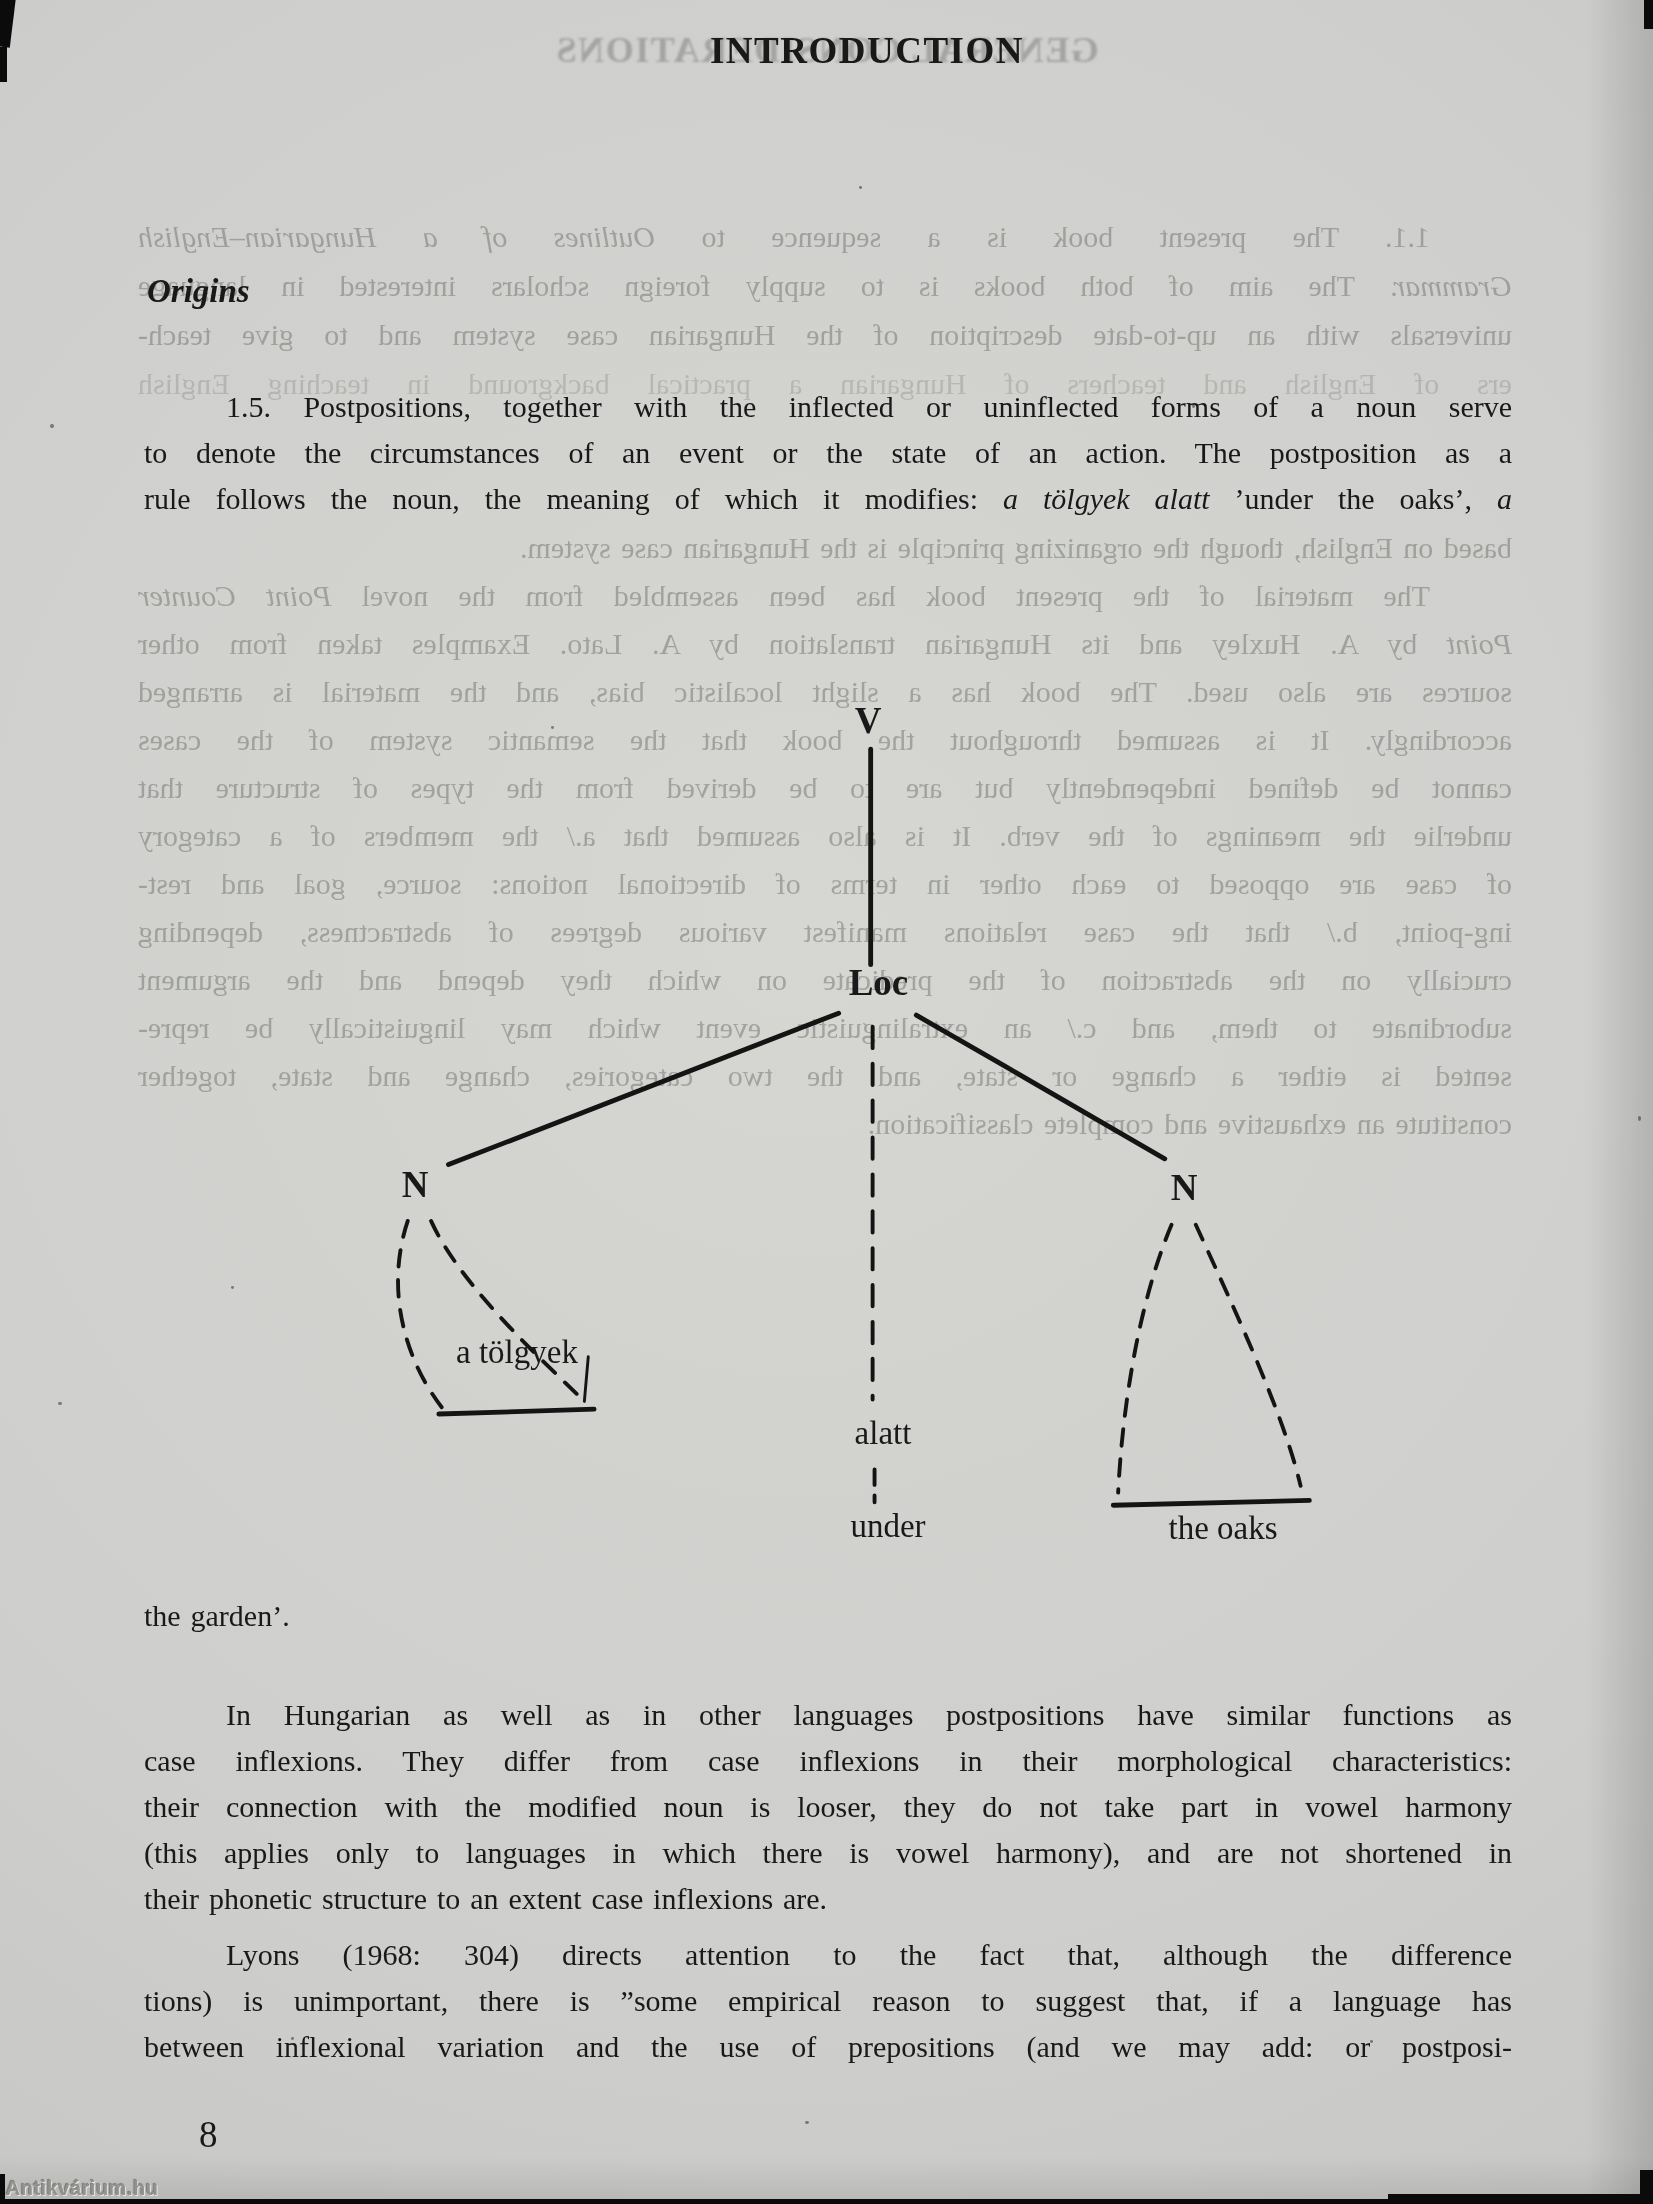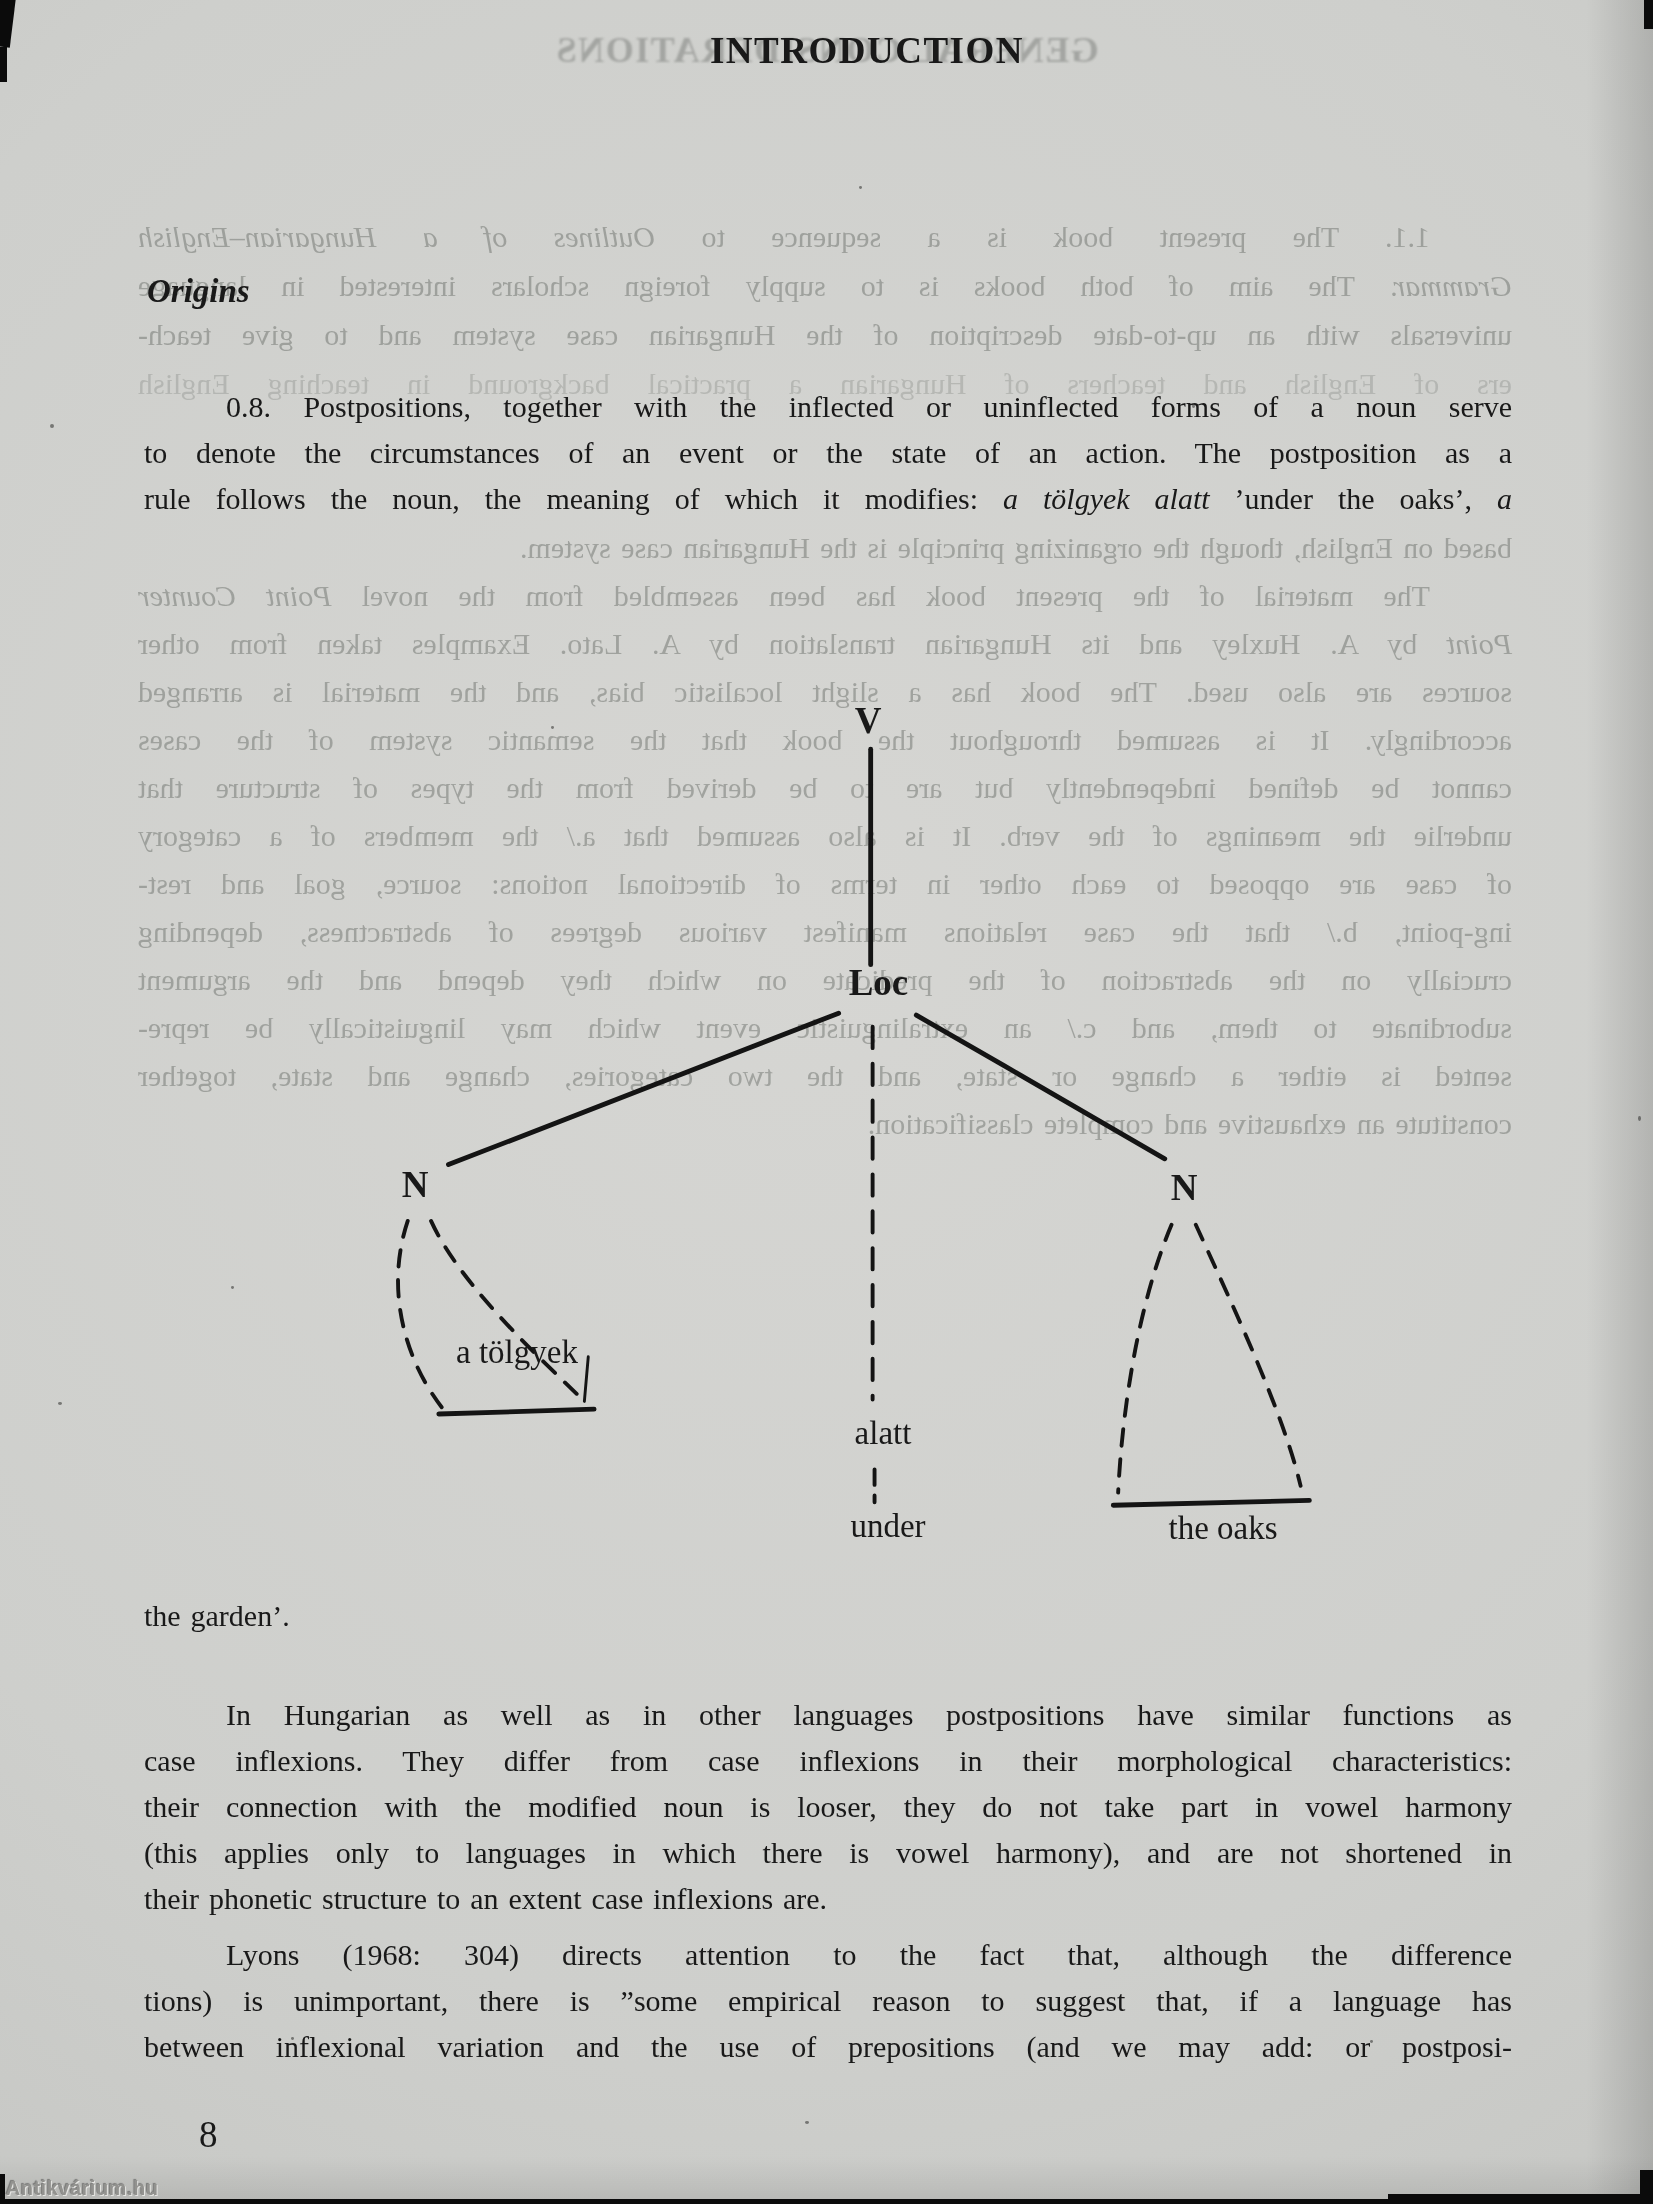--- a/index.html
+++ b/index.html
@@ -98,21 +98,21 @@
       <div class="bline"><span>subordinate to them, and c./ an extralinguistic event which may linguistically be  repre-</span></div>
       <div class="bline"><span>sented is either a change or state, and the two categories, change and state, together</span></div>
       <div class="bline short"><span>constitute an exhaustive and complete classification.</span></div>
     </div>
 
   <div class="headline" style="top:29px;margin-left:40px;">INTRODUCTION</div>
 
   <div class="origins">Origins</div>
 
   <div class="para" style="top:384px;">
-      <div class="tline indent"><span>0.8. Postpositions, together with the inflected or uninflected forms of a noun serve</span></div>
+      <div class="tline indent"><span>1.5. Postpositions, together with the inflected or uninflected forms of a noun serve</span></div>
       <div class="tline"><span>to denote the circumstances of an event or the state of an  action. The postposition as a</span></div>
       <div class="tline"><span>rule follows the noun, the meaning of which it modifies: </span><i>a tölgyek alatt</i><span> ’under the oaks’, </span><i>a</i></div>
     </div>
   <div class="para" style="top:1593px;">
       <div class="tline short"><span>the garden’.</span></div>
     </div>
   <div class="para" style="top:1692px;">
       <div class="tline indent"><span>In Hungarian as well as in other languages postpositions have similar functions as</span></div>
       <div class="tline"><span>case inflexions. They differ from case inflexions in their morphological characteristics:</span></div>
       <div class="tline"><span>their connection with the modified noun is looser, they do not take part in vowel harmony</span></div>

